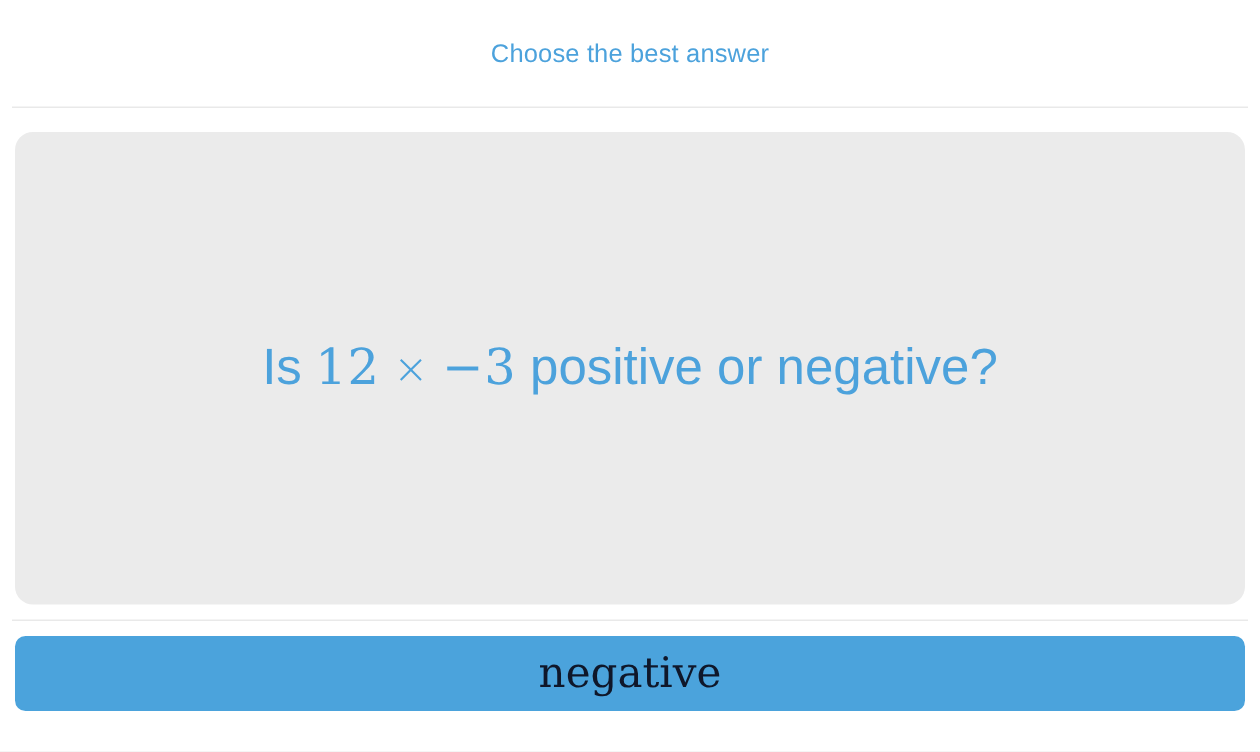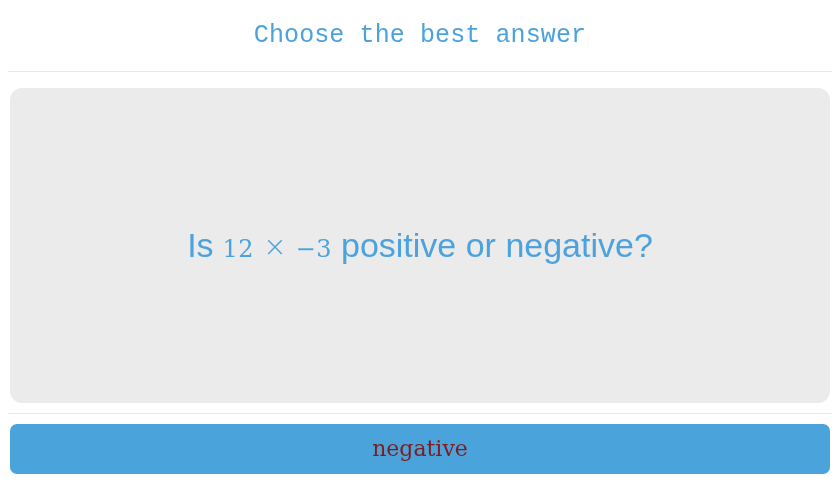--- a/index.html
+++ b/index.html
@@ -22,25 +22,25 @@
 
   
   .quiz-header {
     height: 71px;
     display: flex;
     align-items: center;
     justify-content: center;
   }
   .quiz-title {
     color: #4ca2dc;
-    font-size: 25px;
+    font-size: 17px;
     font-weight: 400;
     line-height: 1;
     letter-spacing: 0.1px;
-    font-family: Liberation Mono, monospace;
+    font-family: Liberation Sans, sans-serif;
     white-space: nowrap;
   }
 
   
   .divider {
     height: 1px;
     background: #e9e9e9;
     margin: 0 8px;
   }
 
@@ -62,21 +62,21 @@
     color: #4ca2dc;
     font-size: 34px;
     line-height: 1.15;
     text-align: center;
     white-space: nowrap;
     font-family: "Liberation Sans", sans-serif;
     font-weight: 400;
   }
   .math {
     font-family: "DejaVu Serif", "Liberation Serif", serif;
-    font-size: 24px;
+    font-size: 33px;
     font-weight: 400;
     letter-spacing: 0.5px;
   }
   .math-times {
     font-family: "DejaVu Sans", sans-serif;
     font-size: 28px;
     font-weight: 300;
     position: relative;
     top: -1px;
   }
@@ -103,23 +103,23 @@
     width: 820px;
     height: 50px;
     display: flex;
     gap: 5px;
   }
   .answer-button {
     flex: 1 1 0;
     background: #4ba3dc;
     border: none;
     border-radius: 7px;
-    color: #7f1d1d;
+    color: #0f172a;
     font-family: "DejaVu Serif", "Liberation Serif", serif;
-    font-size: 22px;
+    font-size: 28px;
     line-height: 1;
     display: flex;
     align-items: center;
     justify-content: center;
     cursor: pointer;
     padding: 0;
   }
 </style>
 </head>
 <body>

